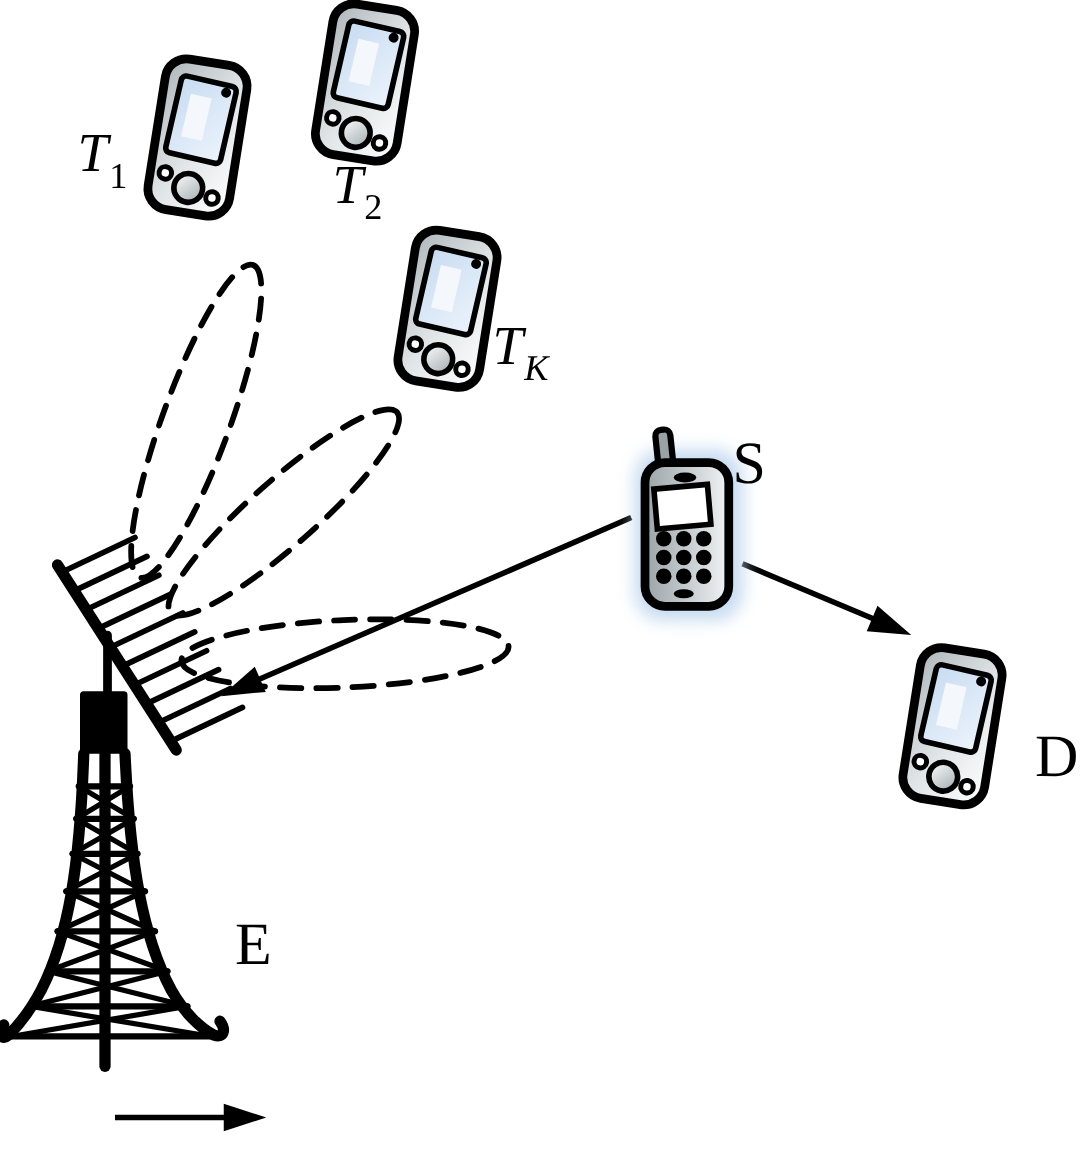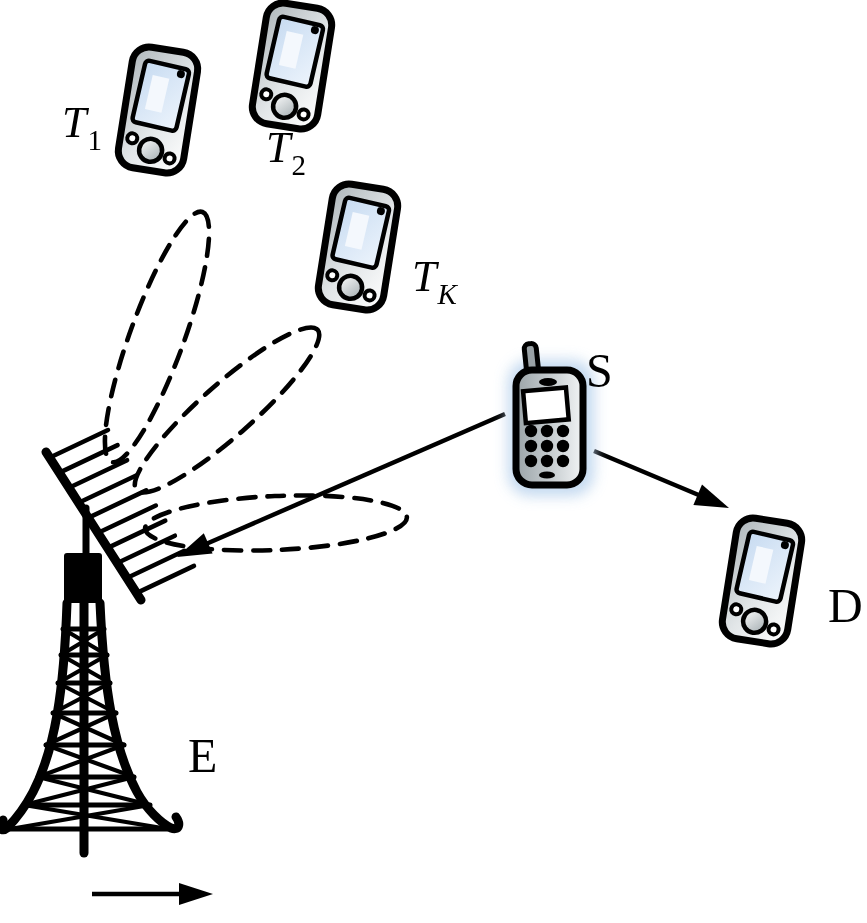--- a/index.html
+++ b/index.html
@@ -165,21 +165,21 @@
     <polygon points="213,894 179,883 179,905" fill="#000"></polygon>
   </g>
 </svg>
 
 <div class="lbl" style="left:62px;top:101px;">
   <span class="main-t">T</span><span class="sub">1</span>
 </div>
 <div class="lbl" style="left:266px;top:126px;">
   <span class="main-t">T</span><span class="sub">2</span>
 </div>
-<div class="lbl" style="left:412px;top:255px;">
+<div class="lbl" style="left:394px;top:255px;">
   <span class="main-t">T</span><span class="sub sub-it">K</span>
 </div>
 <div class="lbl" style="left:586px;top:347px;">
   <span class="main-u">S</span>
 </div>
 <div class="lbl" style="left:828px;top:582px;">
   <span class="main-u">D</span>
 </div>
 <div class="lbl" style="left:188px;top:732px;">
   <span class="main-u">E</span>

